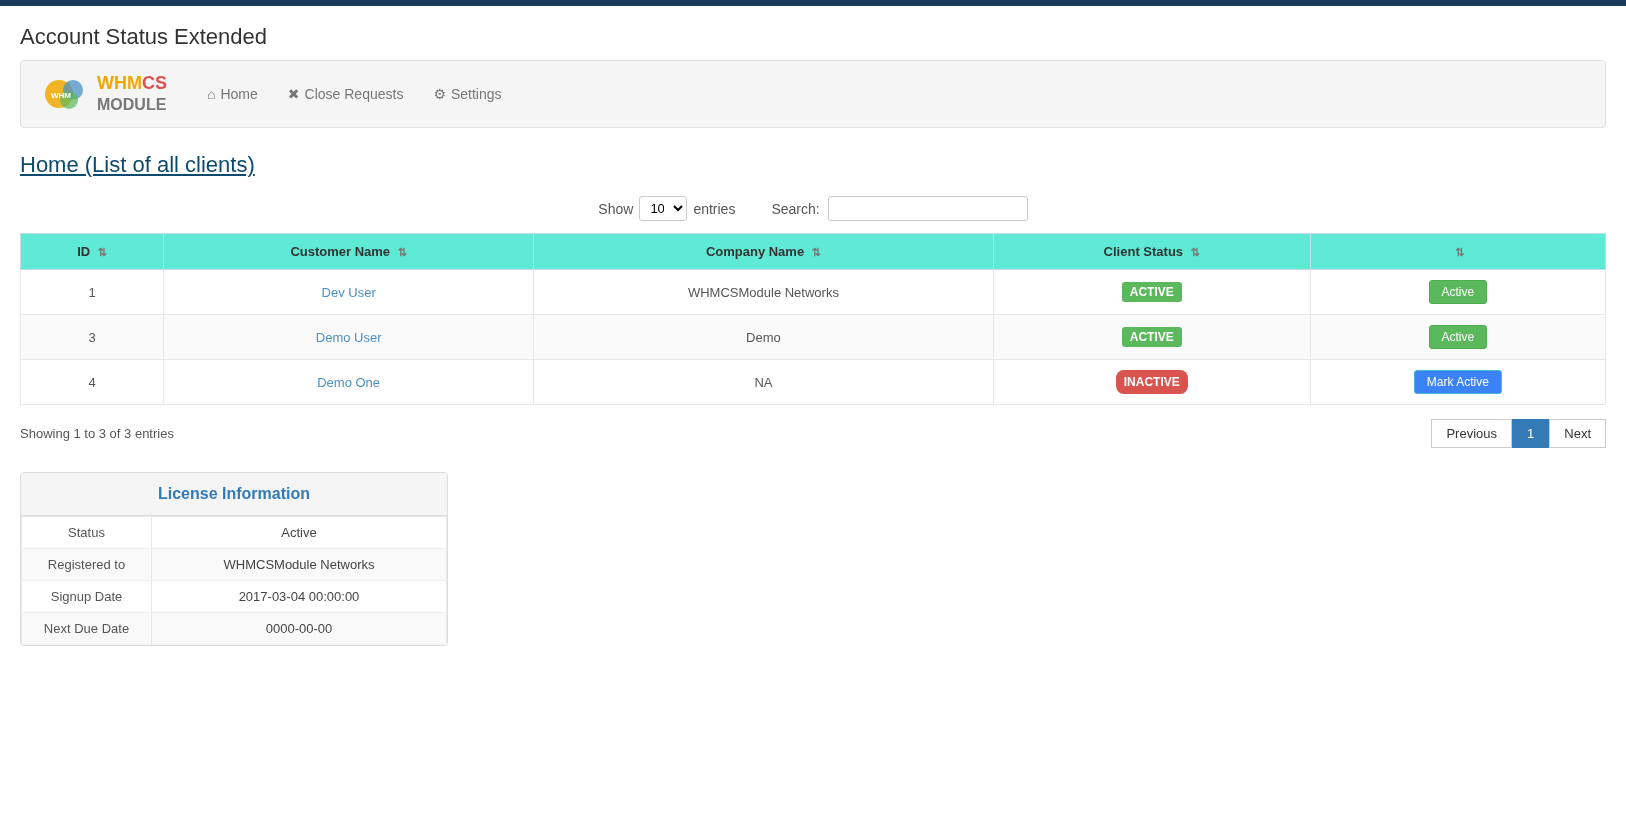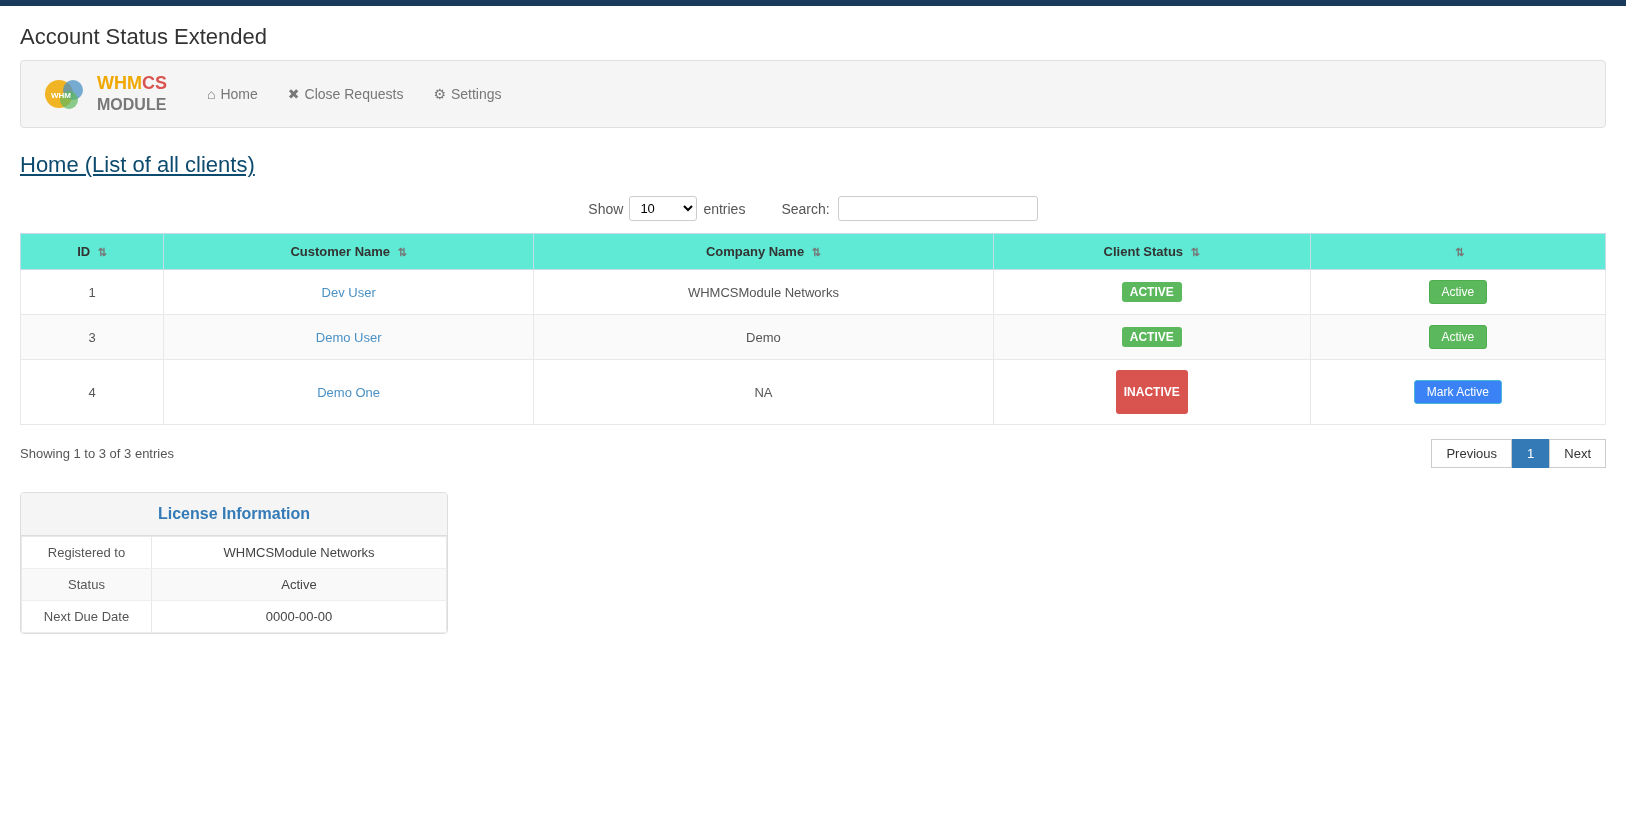--- a/index.html
+++ b/index.html
@@ -76,21 +76,21 @@
       align-items: center;
       gap: 6px;
       color: #555;
     }
     .entries-select {
       padding: 3px 6px;
       border: 1px solid #ccc;
       border-radius: 3px;
       background: #fff;
       font-size: 13px;
-      width: 68px;
+      width: 48px;
     }
     .search-area {
       display: flex;
       align-items: center;
       gap: 8px;
       color: #555;
     }
     .search-input {
       border: 1px solid #ccc;
       border-radius: 3px;
@@ -145,22 +145,22 @@
       color: #fff;
       padding: 3px 8px;
       border-radius: 3px;
       font-size: 12px;
       font-weight: bold;
       display: inline-block;
     }
     .badge-inactive {
       background: #d9534f;
       color: #fff;
-      padding: 15px 8px;
-      border-radius: 3px;
+      padding: 5px 8px;
+      border-radius: 8px;
       font-size: 12px;
       font-weight: bold;
       display: inline-block;
     }
     .btn-active {
       background: #5cb85c;
       color: #fff;
       border: 1px solid #4cae4c;
       padding: 4px 12px;
       border-radius: 3px;
@@ -352,26 +352,30 @@
     <button class="page-btn active">1</button>
     <button class="page-btn">Next</button>
   </div>
 </div>
 
 <div class="license-box">
   <div class="license-title">License Information</div>
   <table class="license-table" id="license-table">
     <tbody id="license-body">
     <tr>
+          <td>Status</td>
+          <td>Active</td>
+        </tr>
+        <tr>
           <td>Registered to</td>
           <td>WHMCSModule Networks</td>
         </tr>
         <tr>
-          <td>Status</td>
-          <td>Active</td>
+          <td>Signup Date</td>
+          <td>2017-03-04 00:00:00</td>
         </tr>
         <tr>
           <td>Next Due Date</td>
           <td>0000-00-00</td>
         </tr>
       </tbody>
   </table>
 </div>
 
 </body></html>

